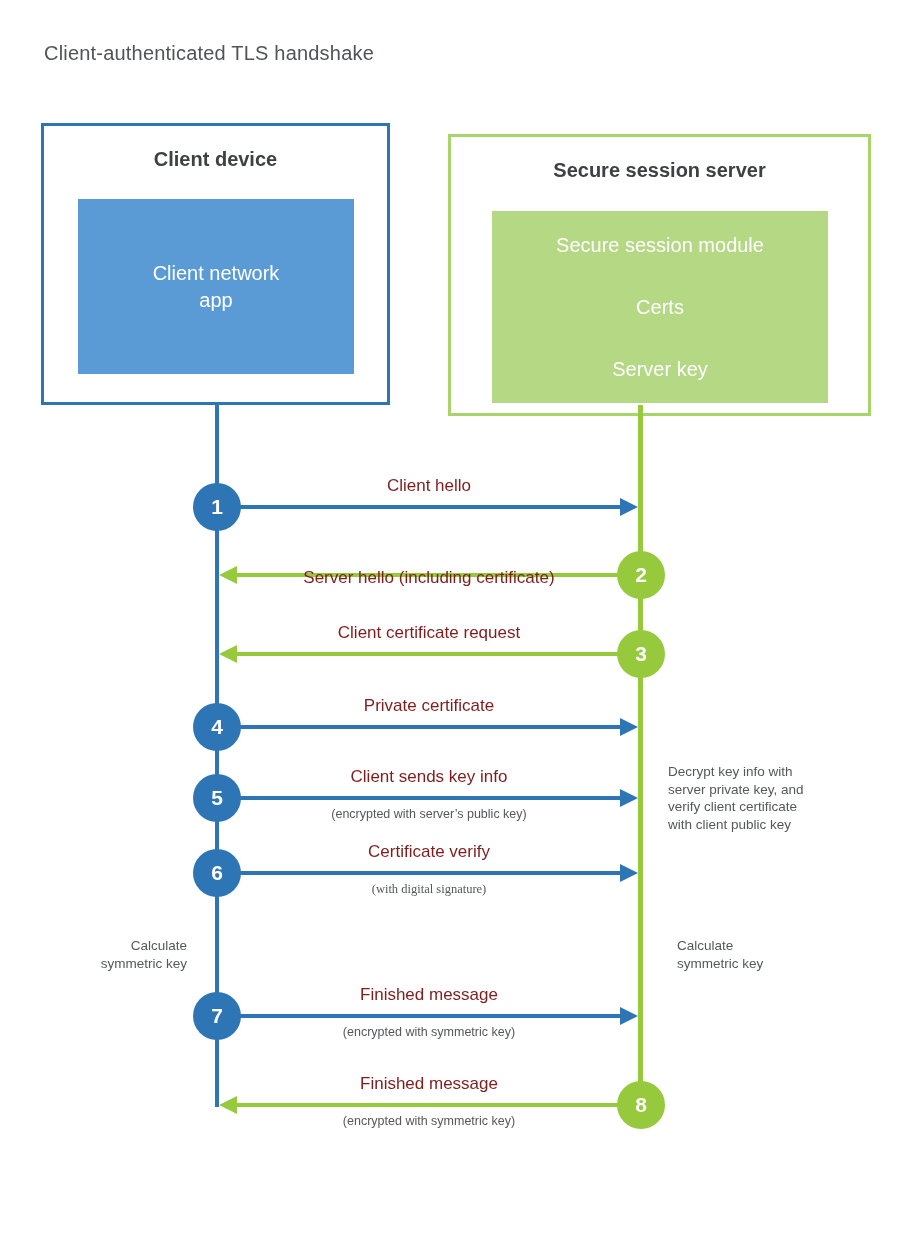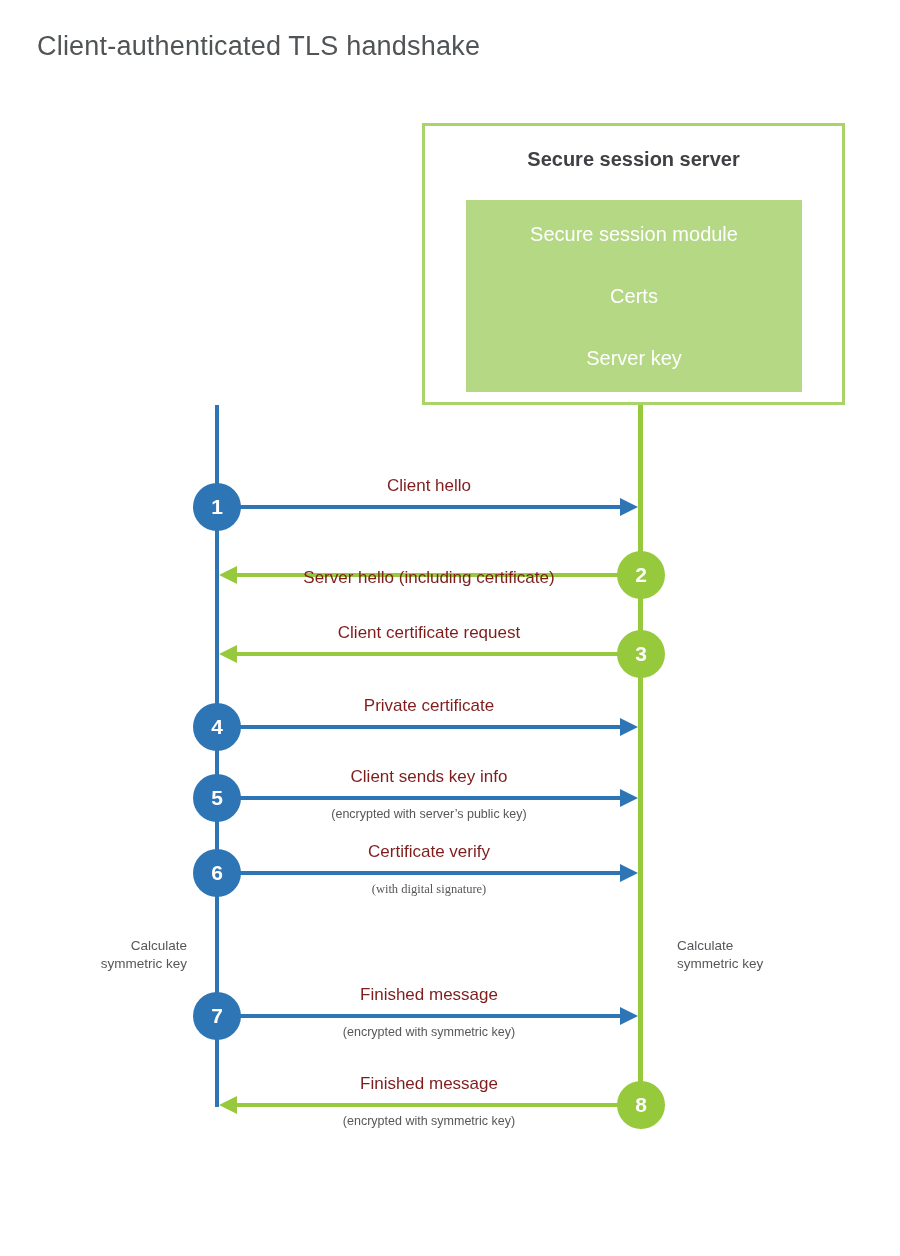--- a/index.html
+++ b/index.html
@@ -8,26 +8,26 @@
     --green:#97c93d;
     --green-border:#a9d46a;
     --green-fill:#b4d884;
   }
   html,body{margin:0;padding:0;background:#ffffff;}
   .canvas{
     position:relative;width:900px;height:1256px;background:#ffffff;overflow:hidden;
     font-family:"Liberation Sans","DejaVu Sans",sans-serif;
   }
   .page-title{
-    position:absolute;left:37px;top:28px;margin:0;
-    font-size:27px;font-weight:300;color:#515456;letter-spacing:.2px;line-height:36px;
+    position:absolute;left:37px;top:28px;margin:7px;
+    font-size:20px;font-weight:300;color:#515456;letter-spacing:.2px;line-height:36px;
   }
   .box{position:absolute;top:123px;height:282px;background:#fff;box-sizing:border-box;}
   .client-box{left:41px;width:349px;border:3px solid var(--blue);}
-  .server-box{left:422px;width:423px;border:3px solid var(--green-border);}
+  .server-box{left:448px;width:423px;border:3px solid var(--green-border);margin-top:11px;}
   .box-title{
     position:absolute;left:0;right:0;top:22px;text-align:center;
     font-size:20px;font-weight:bold;color:#3e4043;
   }
   .app-box{
     position:absolute;left:34px;top:73px;width:276px;height:175px;
     background:var(--blue-fill);display:flex;align-items:center;justify-content:center;
   }
   .app-box span{color:#fff;font-size:20px;line-height:1.35;text-align:center;white-space:pre-line;}
   .bar{
@@ -52,20 +52,27 @@
   .note-calc-left{left:37px;width:150px;top:937px;text-align:right;}
   .note-calc-right{left:677px;top:937px;text-align:left;}
 </style>
 </head>
 <body>
 
 <div class="canvas">
 
   <h1 class="page-title">Client-authenticated TLS handshake</h1>
 
+  <div class="box client-box">
+    <div class="box-title">Client device</div>
+    <div class="app-box">
+      <span>Client network
+app</span>
+    </div>
+  </div>
 
   <div class="box server-box">
     <div class="box-title">Secure session server</div>
     <div class="bar bar1">Secure session module</div>
     <div class="bar bar2">Certs</div>
     <div class="bar bar3">Server key</div>
   </div>
 
   <div class="vline vline-blue"></div>
   <div class="vline vline-green"></div>
@@ -102,18 +109,22 @@
       <div class="step-circle" style="left: 193px; top: 992px; background: var(--blue);">7</div>
       <div class="step-label" style="top: 985px;">Finished message</div>
       <div class="step-sub" style="top: 1025px;">(encrypted with symmetric key)</div>
       <div class="arrow-line" style="top: 1103px; background: var(--green); left: 237px; width: 404px;"></div>
       <div class="arrow-head" style="top: 1096px; left: 219px; border-right: 18px solid var(--green);"></div>
       <div class="step-circle" style="left: 617px; top: 1081px; background: var(--green);">8</div>
       <div class="step-label" style="top: 1074px;">Finished message</div>
       <div class="step-sub" style="top: 1114px;">(encrypted with symmetric key)</div>
     </div>
 
+  <div class="note note-decrypt">Decrypt key info with
+server private key, and
+verify client certificate
+with client public key</div>
   <div class="note note-calc-left">Calculate
 symmetric key</div>
   <div class="note note-calc-right">Calculate
 symmetric key</div>
 
 </div>
 
 </body></html>

